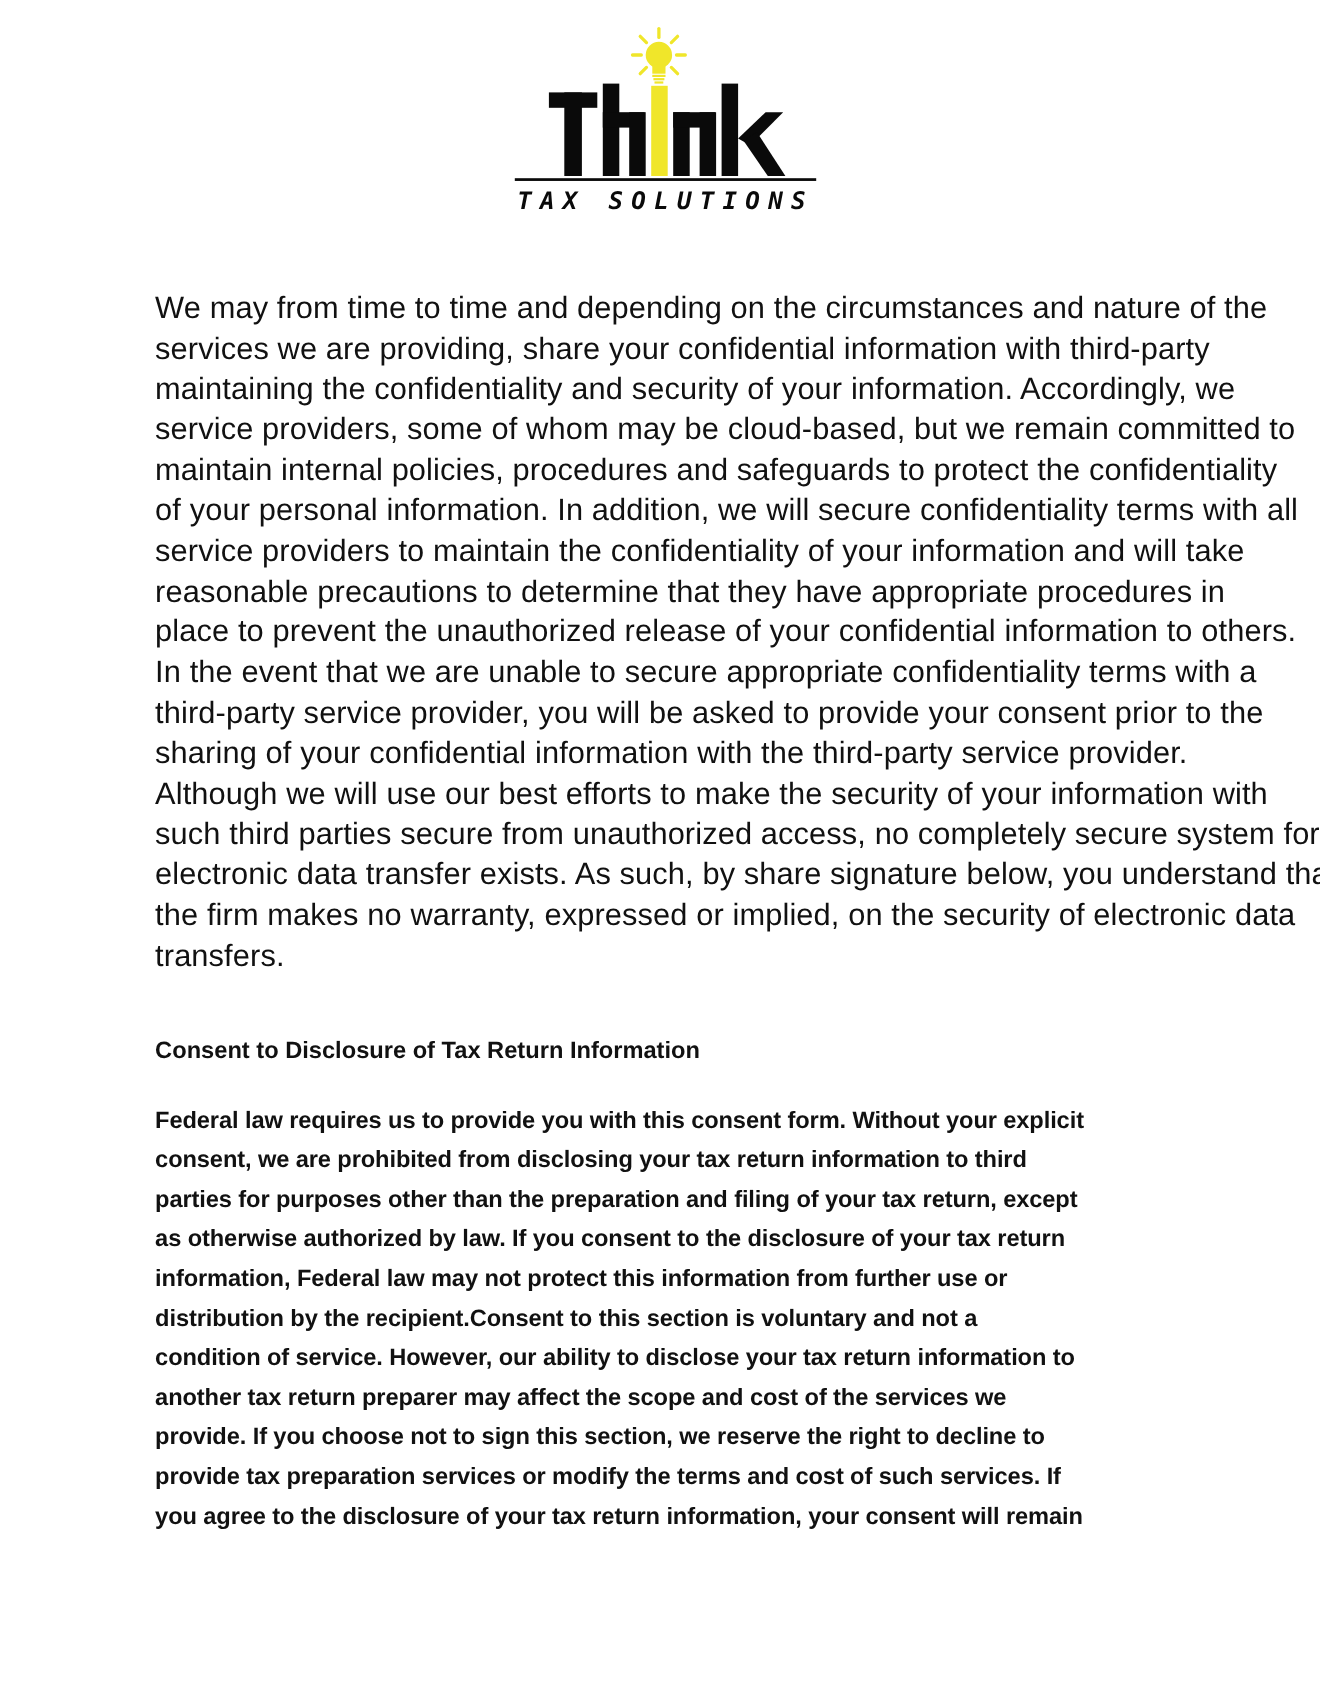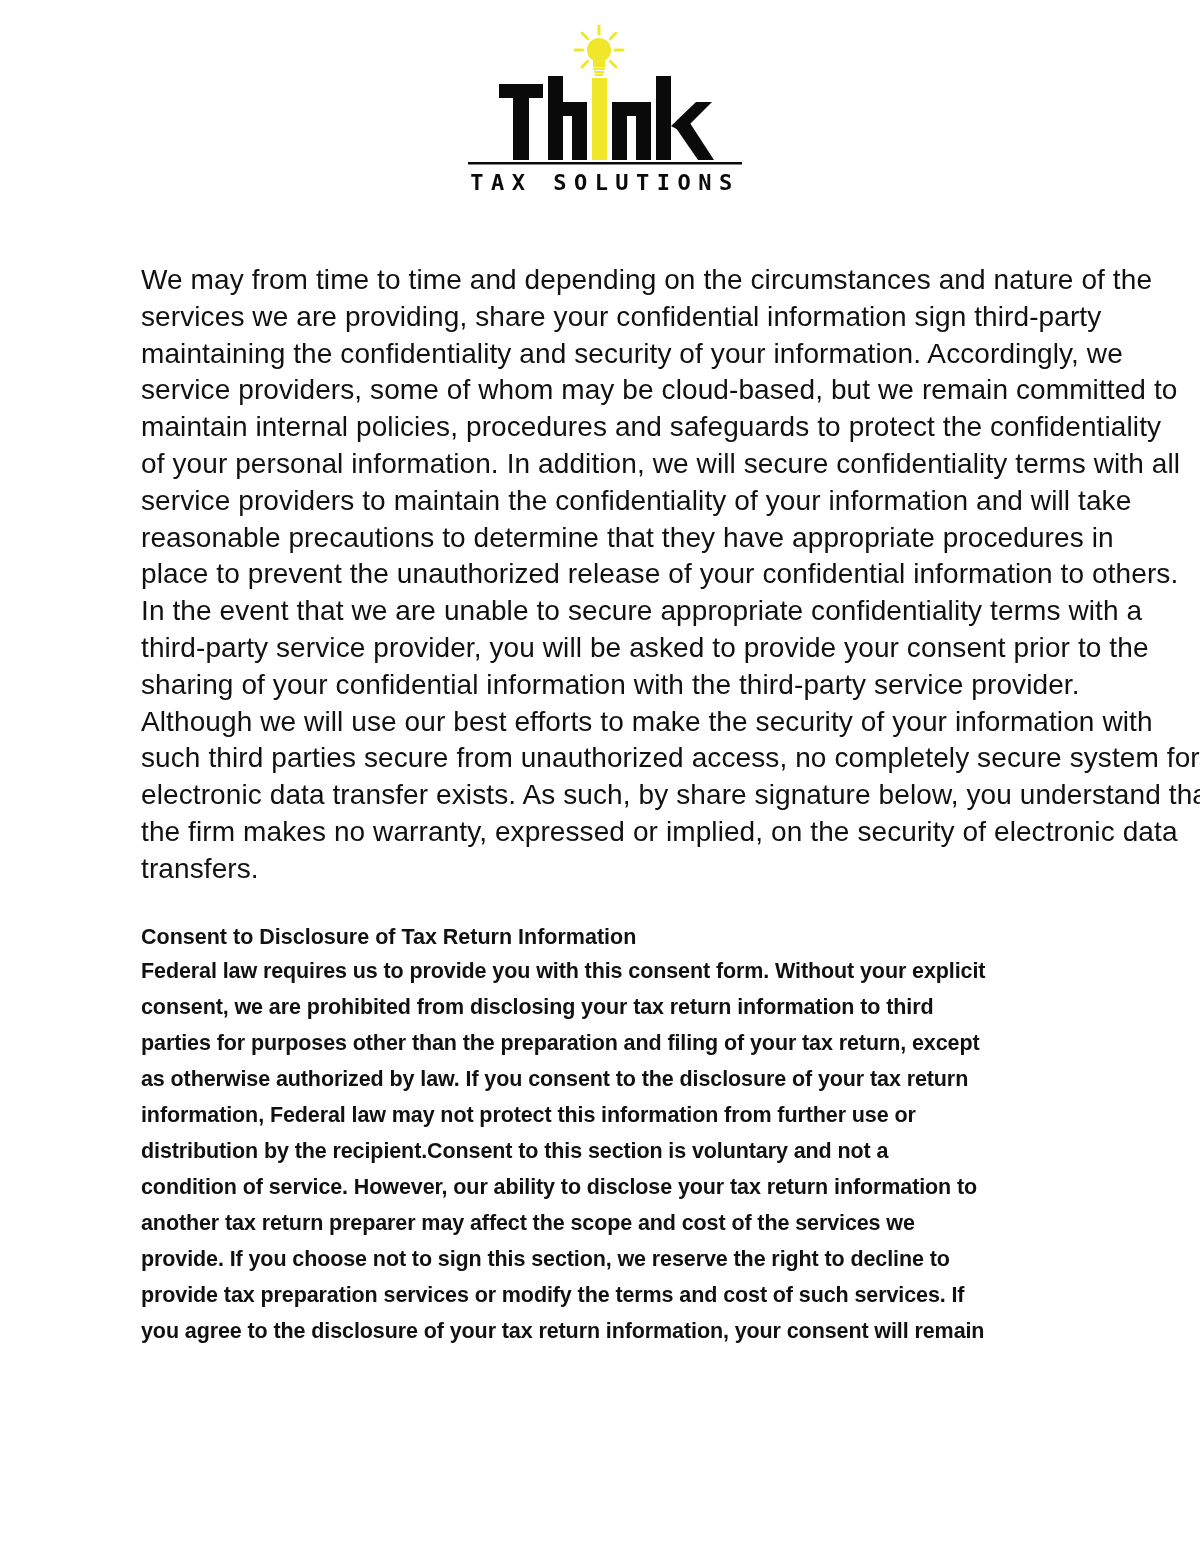--- a/index.html
+++ b/index.html
@@ -14,44 +14,46 @@
     overflow: hidden;
     font-family: "Liberation Sans", sans-serif;
     color: #111111;
   }
   .logo {
     position: absolute;
     left: 466px;
     top: 22px;
     width: 278px;
     height: 176px;
+    font-style: italic;
   }
   .logo svg { display: block; }
   .content {
     position: absolute;
     left: 141px;
     top: 262px;
     width: 940px;
   }
   .para-regular .line {
     font-size: 28px;
     line-height: 36.8px;
     height: 36.8px;
     white-space: nowrap;
     font-weight: normal;
     letter-spacing: 0.1px;
   }
   .section-heading {
-    margin-top: 33px;
+    margin-top: 51px;
     font-size: 21.5px;
     font-weight: bold;
     line-height: 32px;
     white-space: nowrap;
   }
   .para-bold {
+    margin-top: 29px;
   }
   .para-bold .line {
     font-size: 21.5px;
     font-weight: bold;
     line-height: 36.1px;
     height: 36.1px;
     white-space: nowrap;
     letter-spacing: -0.1px;
   }
 </style>
@@ -100,21 +102,21 @@
 
     <rect id="baseline-rule" x="2" y="140" width="274" height="2.5" fill="#0a0a0a"></rect>
 
     <text id="tagline" x="139" y="168" text-anchor="middle" font-family="DejaVu Sans Mono, monospace" font-weight="bold" font-size="22" letter-spacing="7.5" fill="#0a0a0a">TAX SOLUTIONS</text>
   </svg>
 </div>
 
 <div class="content">
   <div class="para-regular" id="para1">
       <div class="line">We may from time to time and depending on the circumstances and nature of the</div>
-      <div class="line">services we are providing, share your confidential information sign third-party</div>
+      <div class="line">services we are providing, share your confidential information with third-party</div>
       <div class="line">maintaining the confidentiality and security of your information. Accordingly, we</div>
       <div class="line">service providers, some of whom may be cloud-based, but we remain committed to</div>
       <div class="line">maintain internal policies, procedures and safeguards to protect the confidentiality</div>
       <div class="line">of your personal information. In addition, we will secure confidentiality terms with all</div>
       <div class="line">service providers to maintain the confidentiality of your information and will take</div>
       <div class="line">reasonable precautions to determine that they have appropriate procedures in</div>
       <div class="line">place to prevent the unauthorized release of your confidential information to others.</div>
       <div class="line">In the event that we are unable to secure appropriate confidentiality terms with a</div>
       <div class="line">third-party service provider, you will be asked to provide your consent prior to the</div>
       <div class="line">sharing of your confidential information with the third-party service provider.</div>

